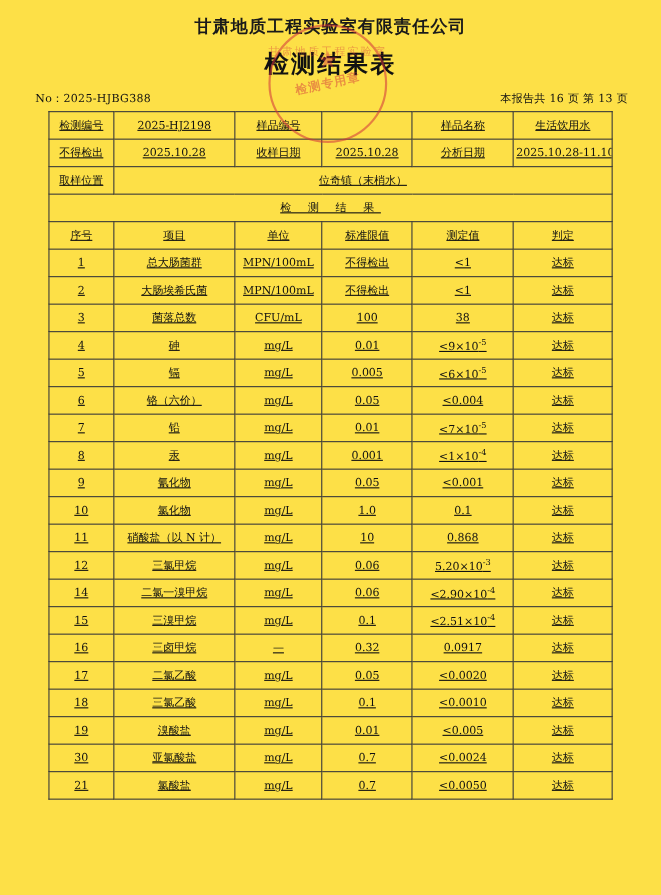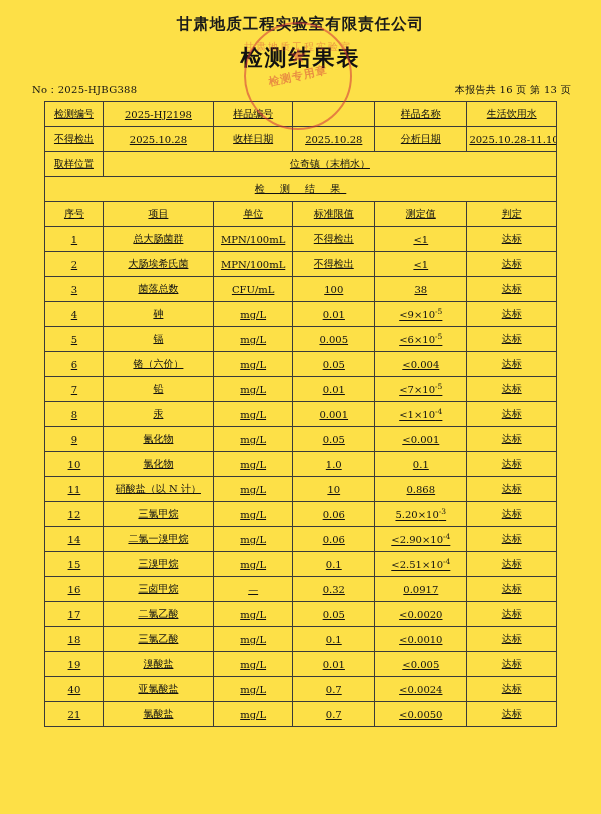--- a/index.html
+++ b/index.html
@@ -352,21 +352,21 @@
           </tr>
           <tr class="data-row">
             <td>19</td>
             <td>溴酸盐</td>
             <td>mg/L</td>
             <td>0.01</td>
             <td>&lt;0.005</td>
             <td>达标</td>
           </tr>
           <tr class="data-row">
-            <td>40</td>
+            <td>30</td>
             <td>亚氯酸盐</td>
             <td>mg/L</td>
             <td>0.7</td>
             <td>&lt;0.0024</td>
             <td>达标</td>
           </tr>
           <tr class="data-row">
             <td>21</td>
             <td>氯酸盐</td>
             <td>mg/L</td>

